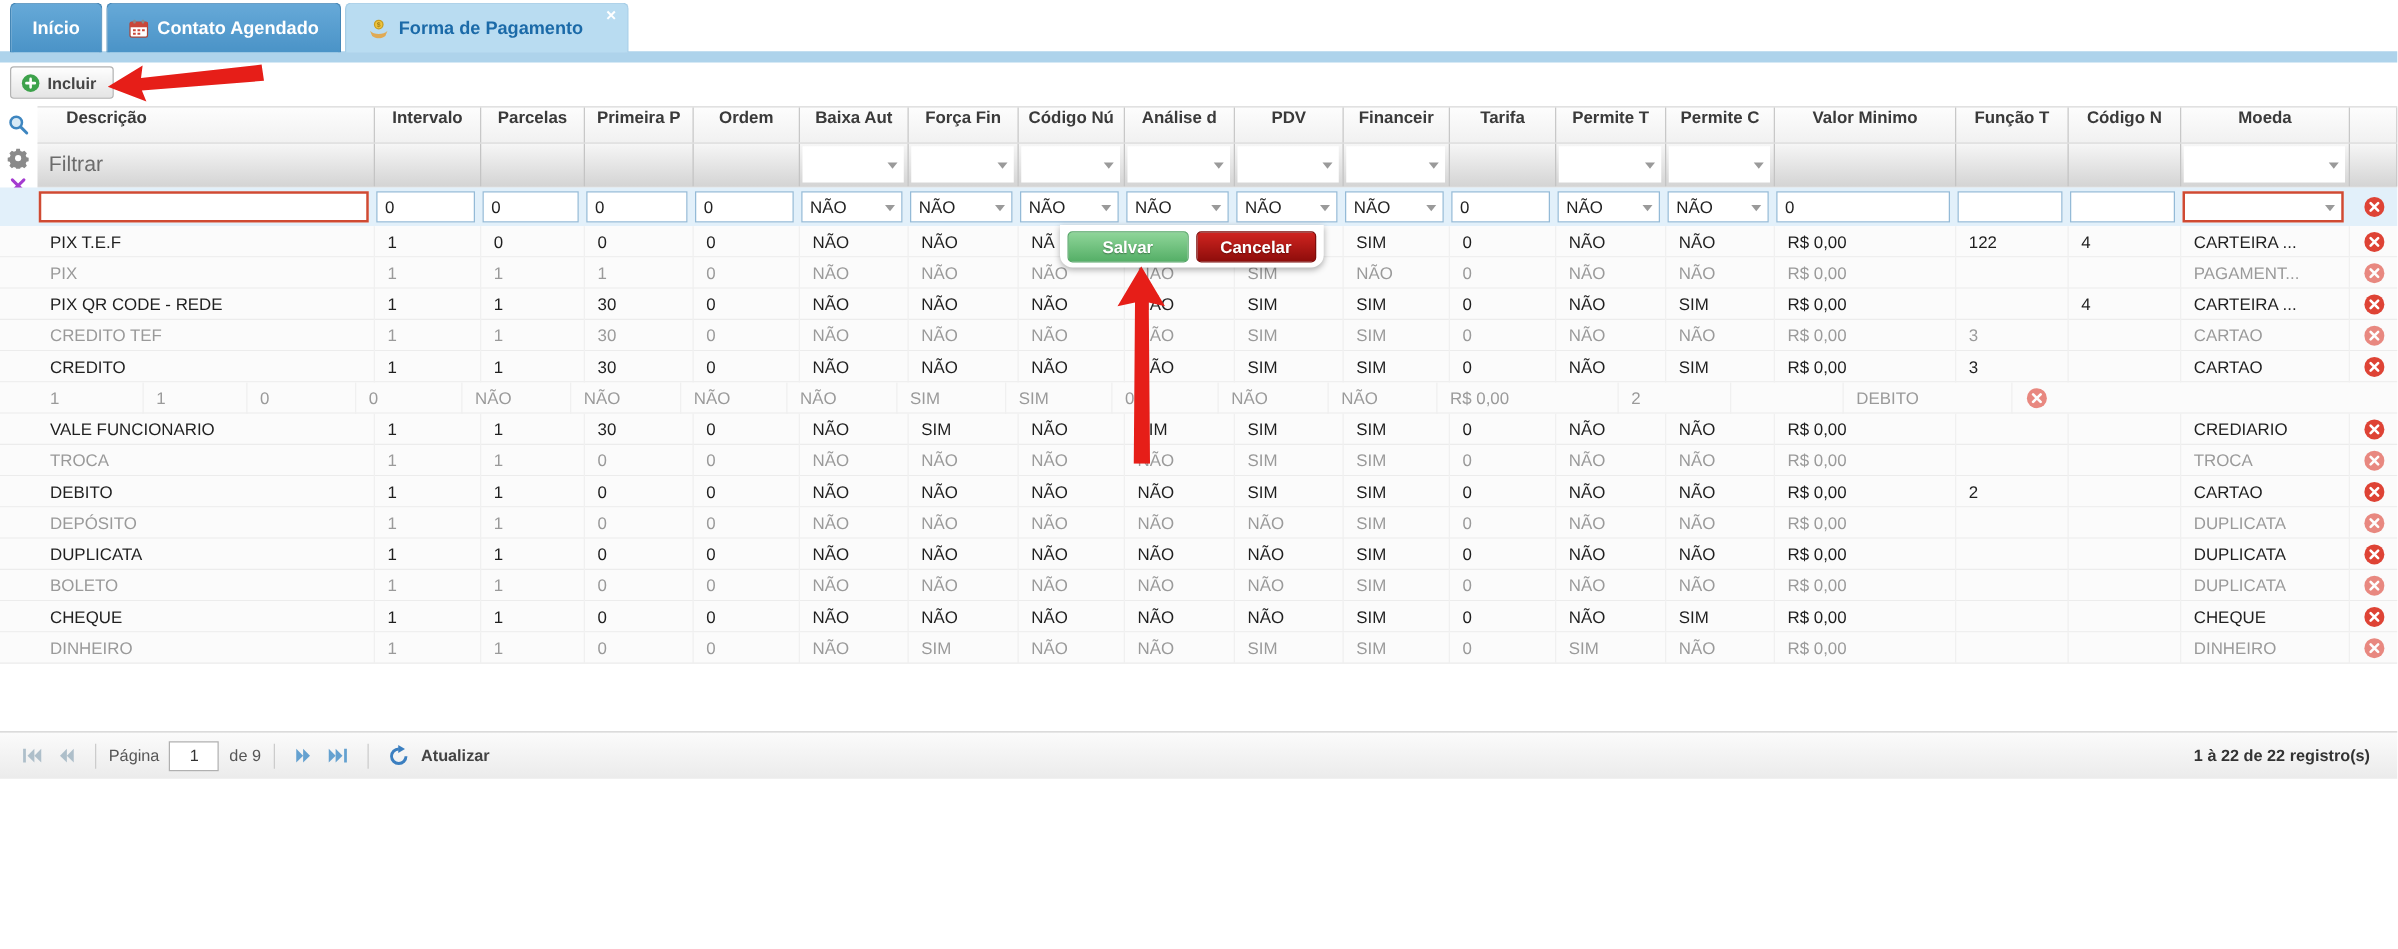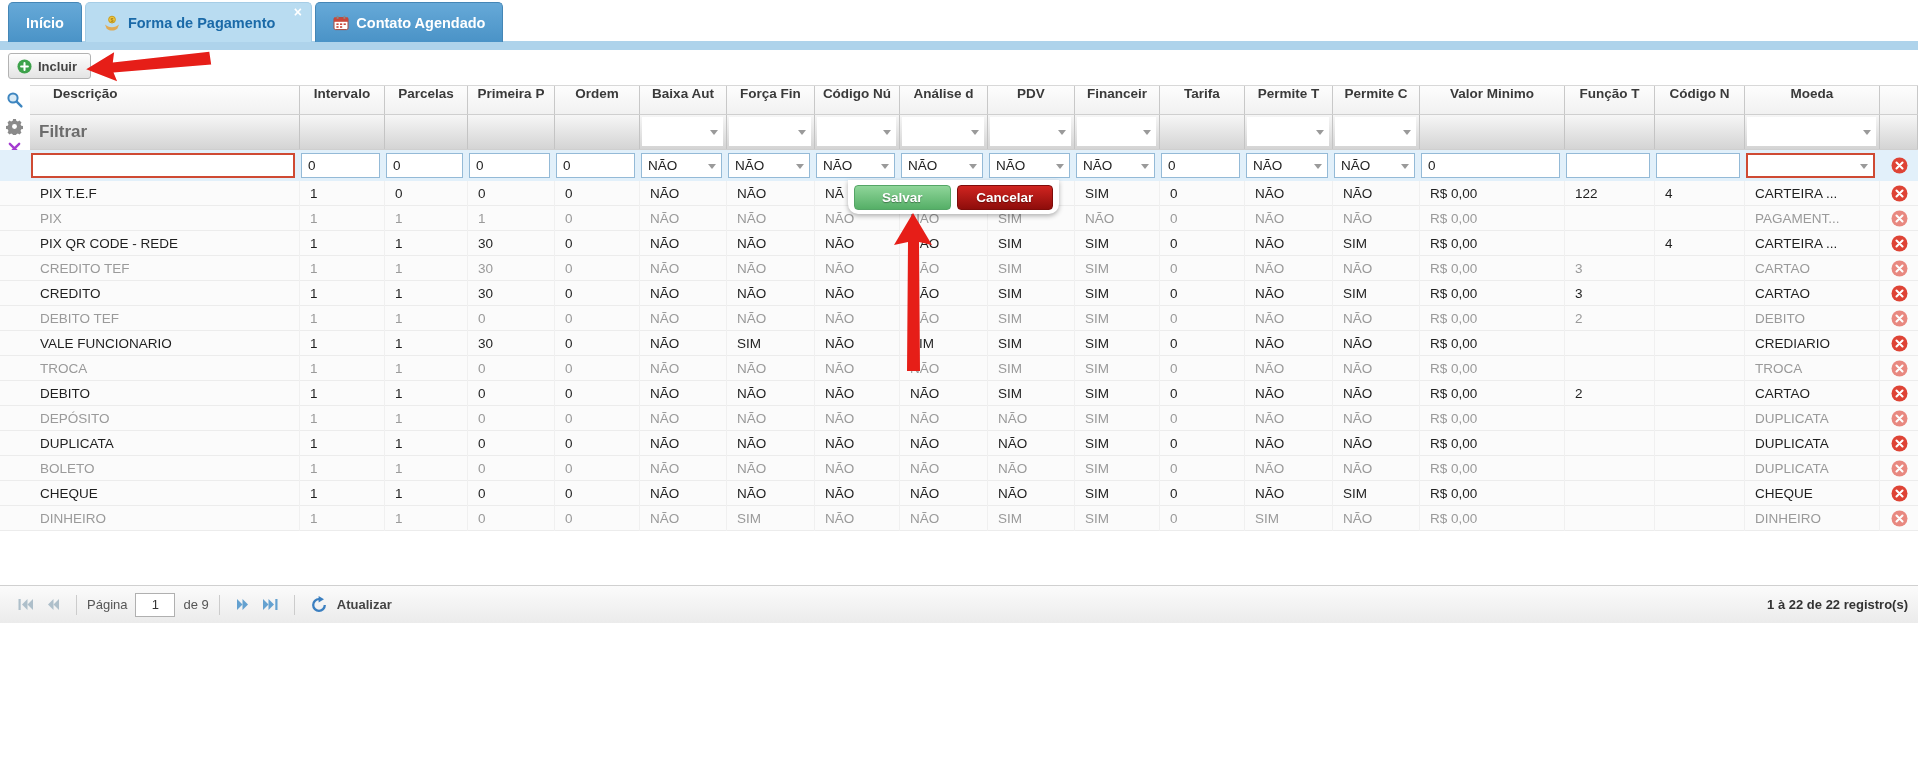--- a/index.html
+++ b/index.html
@@ -23,21 +23,21 @@
   .arrow-up{position:absolute;left:893px;top:213px;z-index:6;}
   
   .ghead{position:absolute;top:85px;left:30px;height:30px;display:flex;box-sizing:border-box;
        background:linear-gradient(#fdfdfd,#f1f1f1);border-top:1px solid #d8d8d8;border-bottom:1px solid #cfcfcf;}
   .hcell{box-sizing:border-box;border-right:1px solid #c8c8c8;display:flex;
        justify-content:center;font-size:13.5px;font-weight:bold;color:#3a3a3a;white-space:nowrap;overflow:hidden;}
   .hcell.first{justify-content:flex-start;padding-left:23px;}
   .gfilter{position:absolute;top:115px;left:30px;height:35px;display:flex;box-sizing:border-box;
        background:linear-gradient(#f6f6f6,#d4d4d4);border-bottom:1px solid #cfcfcf;}
   .fcell{box-sizing:border-box;border-right:1px solid #c4c4c4;position:relative;}
-  .filtrar{position:absolute;left:9px;top:7px;font-size:17px;font-weight:bold;color:#6c6c6c;}
+  .filtrar{position:absolute;left:9px;top:7px;font-size:17px;font-weight:normal;color:#6c6c6c;}
   .fsel{position:absolute;left:2px;right:3px;top:2px;bottom:3px;background:#fff;}
   .tri{position:absolute;right:5px;top:50%;margin-top:-2px;width:0;height:0;
        border-left:4.5px solid transparent;border-right:4.5px solid transparent;border-top:5px solid #9a9a9a;}
   .gutter{position:absolute;left:0;top:85px;width:30px;}
   .gutter .gicon{margin:6px 0 0 6px;cursor:pointer;}
   
   .erow{position:absolute;top:150px;left:0;width:1918px;height:31px;background:#e2f0fa;display:flex;
        align-items:center;padding-left:30px;box-sizing:border-box;}
   .ecell{box-sizing:border-box;position:relative;height:31px;display:flex;align-items:center;}
   .einput{box-sizing:border-box;width:calc(100% - 6px);margin-left:1px;height:25px;border:1px solid #94bad7;
@@ -67,55 +67,55 @@
   
   .pager{position:absolute;top:585px;left:0;width:1918px;height:38px;box-sizing:border-box;
        background:linear-gradient(#fbfbfb,#ebebeb);border-top:1px solid #d0d0d0;display:flex;
        align-items:center;font-size:13px;color:#555;padding-left:12px;}
   .picon{margin:0 5px;cursor:pointer;}
   .psep{width:1px;height:20px;background:#ccc;margin:0 10px;}
   .pginput{width:34px;height:20px;border:1px solid #b0b0b0;text-align:center;font-size:13px;
        margin:0 8px;font-family:inherit;color:#333;}
   .plabel{color:#555;}
   .atlabel{font-weight:bold;color:#444;margin-left:4px;cursor:pointer;}
-  .records{position:absolute;right:10px;font-weight:bold;color:#333;font-size:13px;}
+  .records{position:absolute;right:22px;font-weight:bold;color:#333;font-size:13px;}
 </style>
 </head>
 <body>
 
 <div class="tabbar">
   <div class="tab">
     <span>Início</span>
-  </div>
-  <div class="tab active">
-    <span>
-        <svg width="18" height="16" viewBox="0 0 18 16">
-          <circle cx="9" cy="4.6" r="3.4" fill="#eec53e" stroke="#c79c20"></circle>
-          <text x="9" y="6.6" font-size="5.5" text-anchor="middle" fill="#a5801a" font-family="Liberation Sans, sans-serif">$</text>
-          <path d="M2 9.6 c3.2 3.4 10.8 3.4 14 0 l-1.7 4.1 c-3.3 2.5 -7.3 2.5 -10.6 0 z" fill="#e0aa55"></path>
-        </svg>
-      </span>
-    <span>Forma de Pagamento</span>
-    <span class="close">×</span>
   </div>
   <div class="tab">
     <span>
         <svg width="16" height="16" viewBox="0 0 16 16">
           <rect x="1" y="2.6" width="14" height="12" rx="1.5" fill="#fff" stroke="#a9463a"></rect>
           <rect x="1" y="2.6" width="14" height="4.2" fill="#c9473a"></rect>
           <rect x="3.6" y="0.8" width="2" height="3" rx=".6" fill="#8a8a8a"></rect>
           <rect x="10.4" y="0.8" width="2" height="3" rx=".6" fill="#8a8a8a"></rect>
           <rect x="3.4" y="8.4" width="2.2" height="1.6" fill="#c9473a"></rect>
           <rect x="7" y="8.4" width="2.2" height="1.6" fill="#c9473a"></rect>
           <rect x="10.6" y="8.4" width="2.2" height="1.6" fill="#c9473a"></rect>
           <rect x="3.4" y="11.2" width="2.2" height="1.6" fill="#c9473a"></rect>
           <rect x="7" y="11.2" width="2.2" height="1.6" fill="#c9473a"></rect>
         </svg>
       </span>
     <span>Contato Agendado</span>
+  </div>
+  <div class="tab active">
+    <span>
+        <svg width="18" height="16" viewBox="0 0 18 16">
+          <circle cx="9" cy="4.6" r="3.4" fill="#eec53e" stroke="#c79c20"></circle>
+          <text x="9" y="6.6" font-size="5.5" text-anchor="middle" fill="#a5801a" font-family="Liberation Sans, sans-serif">$</text>
+          <path d="M2 9.6 c3.2 3.4 10.8 3.4 14 0 l-1.7 4.1 c-3.3 2.5 -7.3 2.5 -10.6 0 z" fill="#e0aa55"></path>
+        </svg>
+      </span>
+    <span>Forma de Pagamento</span>
+    <span class="close">×</span>
   </div>
 </div>
 <div class="tabstrip"></div>
 
 <button class="incluir">
   <span>
       <svg width="15" height="15" viewBox="0 0 16 16">
         <circle cx="8" cy="8" r="7.5" fill="#3da24b"></circle>
         <path d="M8 4.4v7.2M4.4 8h7.2" stroke="#fff" stroke-width="2.2" stroke-linecap="round"></path>
       </svg>
@@ -478,21 +478,20 @@
       <div class="dcell" style="width: 90px;"><span></span></div>
       <div class="dcell" style="width: 135px;"><span>CARTAO</span></div>
       <div class="delcell">
         <svg width="17" height="17" viewBox="0 0 17 17">
           <circle cx="8.5" cy="8.5" r="8" fill="#de4335"></circle>
           <path d="M5.5 5.5 L11.5 11.5 M11.5 5.5 L5.5 11.5" stroke="#fff" stroke-width="2.1" stroke-linecap="round"></path>
         </svg>
       </div>
     </div>
     <div class="drow dim">
-      <div class="dcell" style="width: 270px;"><span>DEBITO TEF</span></div>
       <div class="dcell" style="width: 85px;"><span>1</span></div>
       <div class="dcell" style="width: 83px;"><span>1</span></div>
       <div class="dcell" style="width: 87px;"><span>0</span></div>
       <div class="dcell" style="width: 85px;"><span>0</span></div>
       <div class="dcell" style="width: 87px;"><span>NÃO</span></div>
       <div class="dcell" style="width: 88px;"><span>NÃO</span></div>
       <div class="dcell" style="width: 85px;"><span>NÃO</span></div>
       <div class="dcell" style="width: 88px;"><span>NÃO</span></div>
       <div class="dcell" style="width: 87px;"><span>SIM</span></div>
       <div class="dcell" style="width: 85px;"><span>SIM</span></div>

